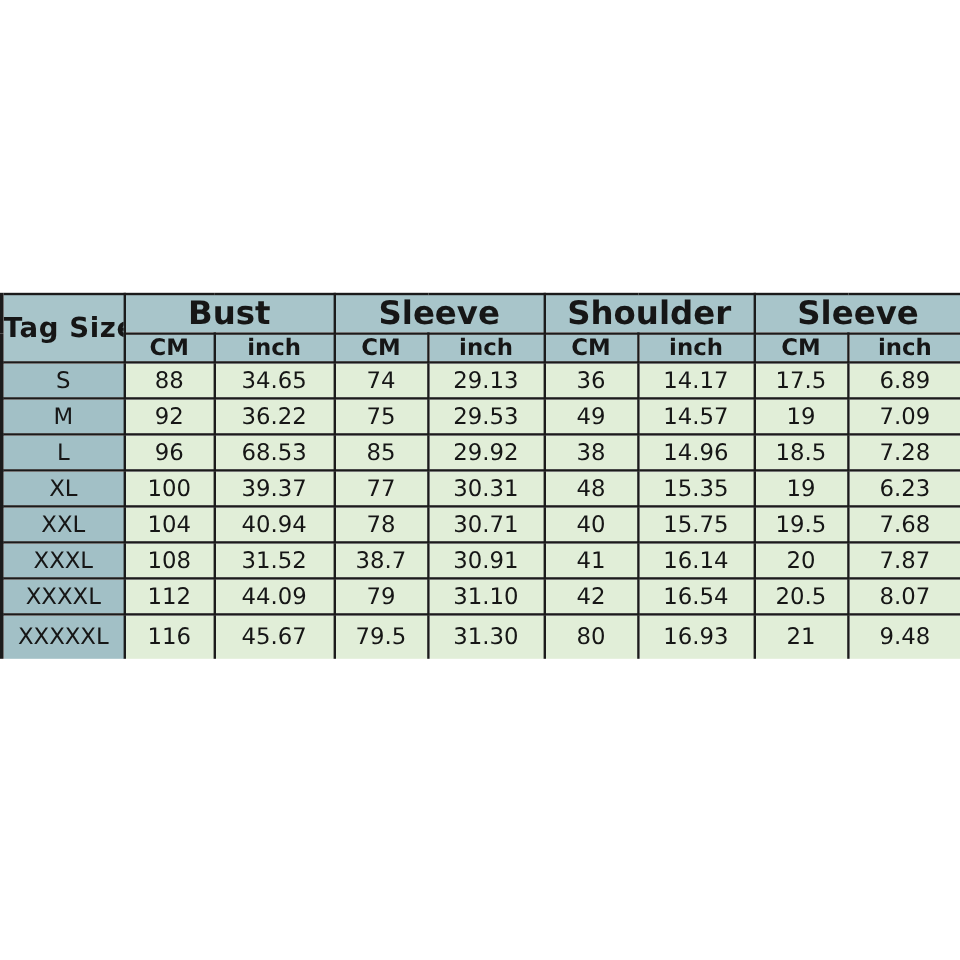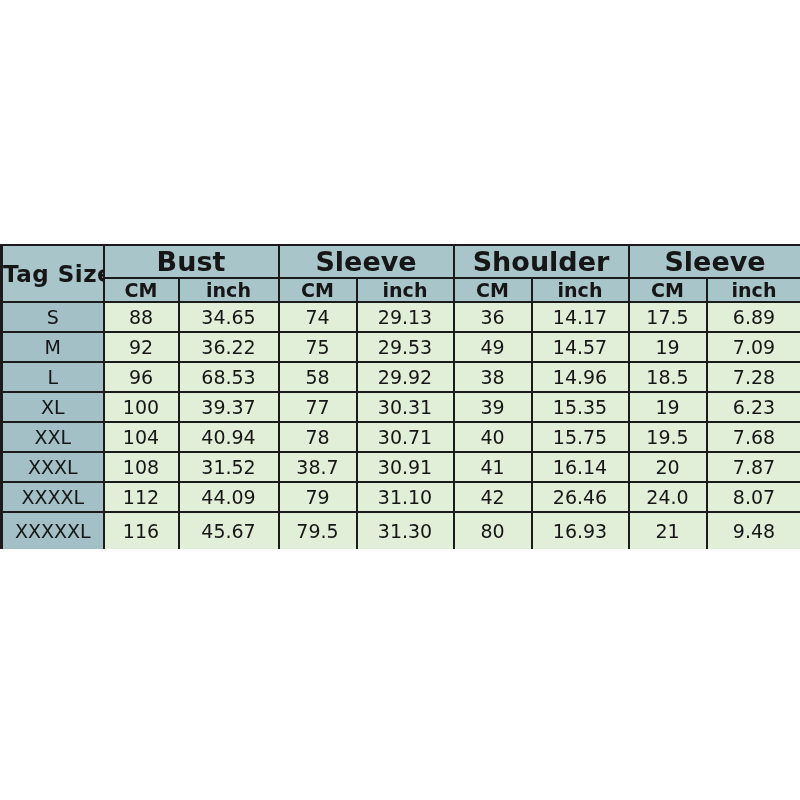--- a/index.html
+++ b/index.html
@@ -106,34 +106,34 @@
           <td class="val">29.53</td>
           <td class="val gl">49</td>
           <td class="val">14.57</td>
           <td class="val gl">19</td>
           <td class="val">7.09</td>
         </tr>
         <tr>
           <td class="size">L</td>
           <td class="val gl">96</td>
           <td class="val">68.53</td>
-          <td class="val gl">58</td>
+          <td class="val gl">85</td>
           <td class="val">29.92</td>
           <td class="val gl">38</td>
           <td class="val">14.96</td>
           <td class="val gl">18.5</td>
           <td class="val">7.28</td>
         </tr>
         <tr>
           <td class="size">XL</td>
           <td class="val gl">100</td>
           <td class="val">39.37</td>
           <td class="val gl">77</td>
           <td class="val">30.31</td>
-          <td class="val gl">39</td>
+          <td class="val gl">48</td>
           <td class="val">15.35</td>
           <td class="val gl">19</td>
           <td class="val">6.23</td>
         </tr>
         <tr>
           <td class="size">XXL</td>
           <td class="val gl">104</td>
           <td class="val">40.94</td>
           <td class="val gl">78</td>
           <td class="val">30.71</td>
@@ -153,22 +153,22 @@
           <td class="val gl">20</td>
           <td class="val">7.87</td>
         </tr>
         <tr>
           <td class="size">XXXXL</td>
           <td class="val gl">112</td>
           <td class="val">44.09</td>
           <td class="val gl">79</td>
           <td class="val">31.10</td>
           <td class="val gl">42</td>
-          <td class="val">26.46</td>
-          <td class="val gl">24.0</td>
+          <td class="val">16.54</td>
+          <td class="val gl">20.5</td>
           <td class="val">8.07</td>
         </tr>
         <tr class="last">
           <td class="size">XXXXXL</td>
           <td class="val gl">116</td>
           <td class="val">45.67</td>
           <td class="val gl">79.5</td>
           <td class="val">31.30</td>
           <td class="val gl">80</td>
           <td class="val">16.93</td>

